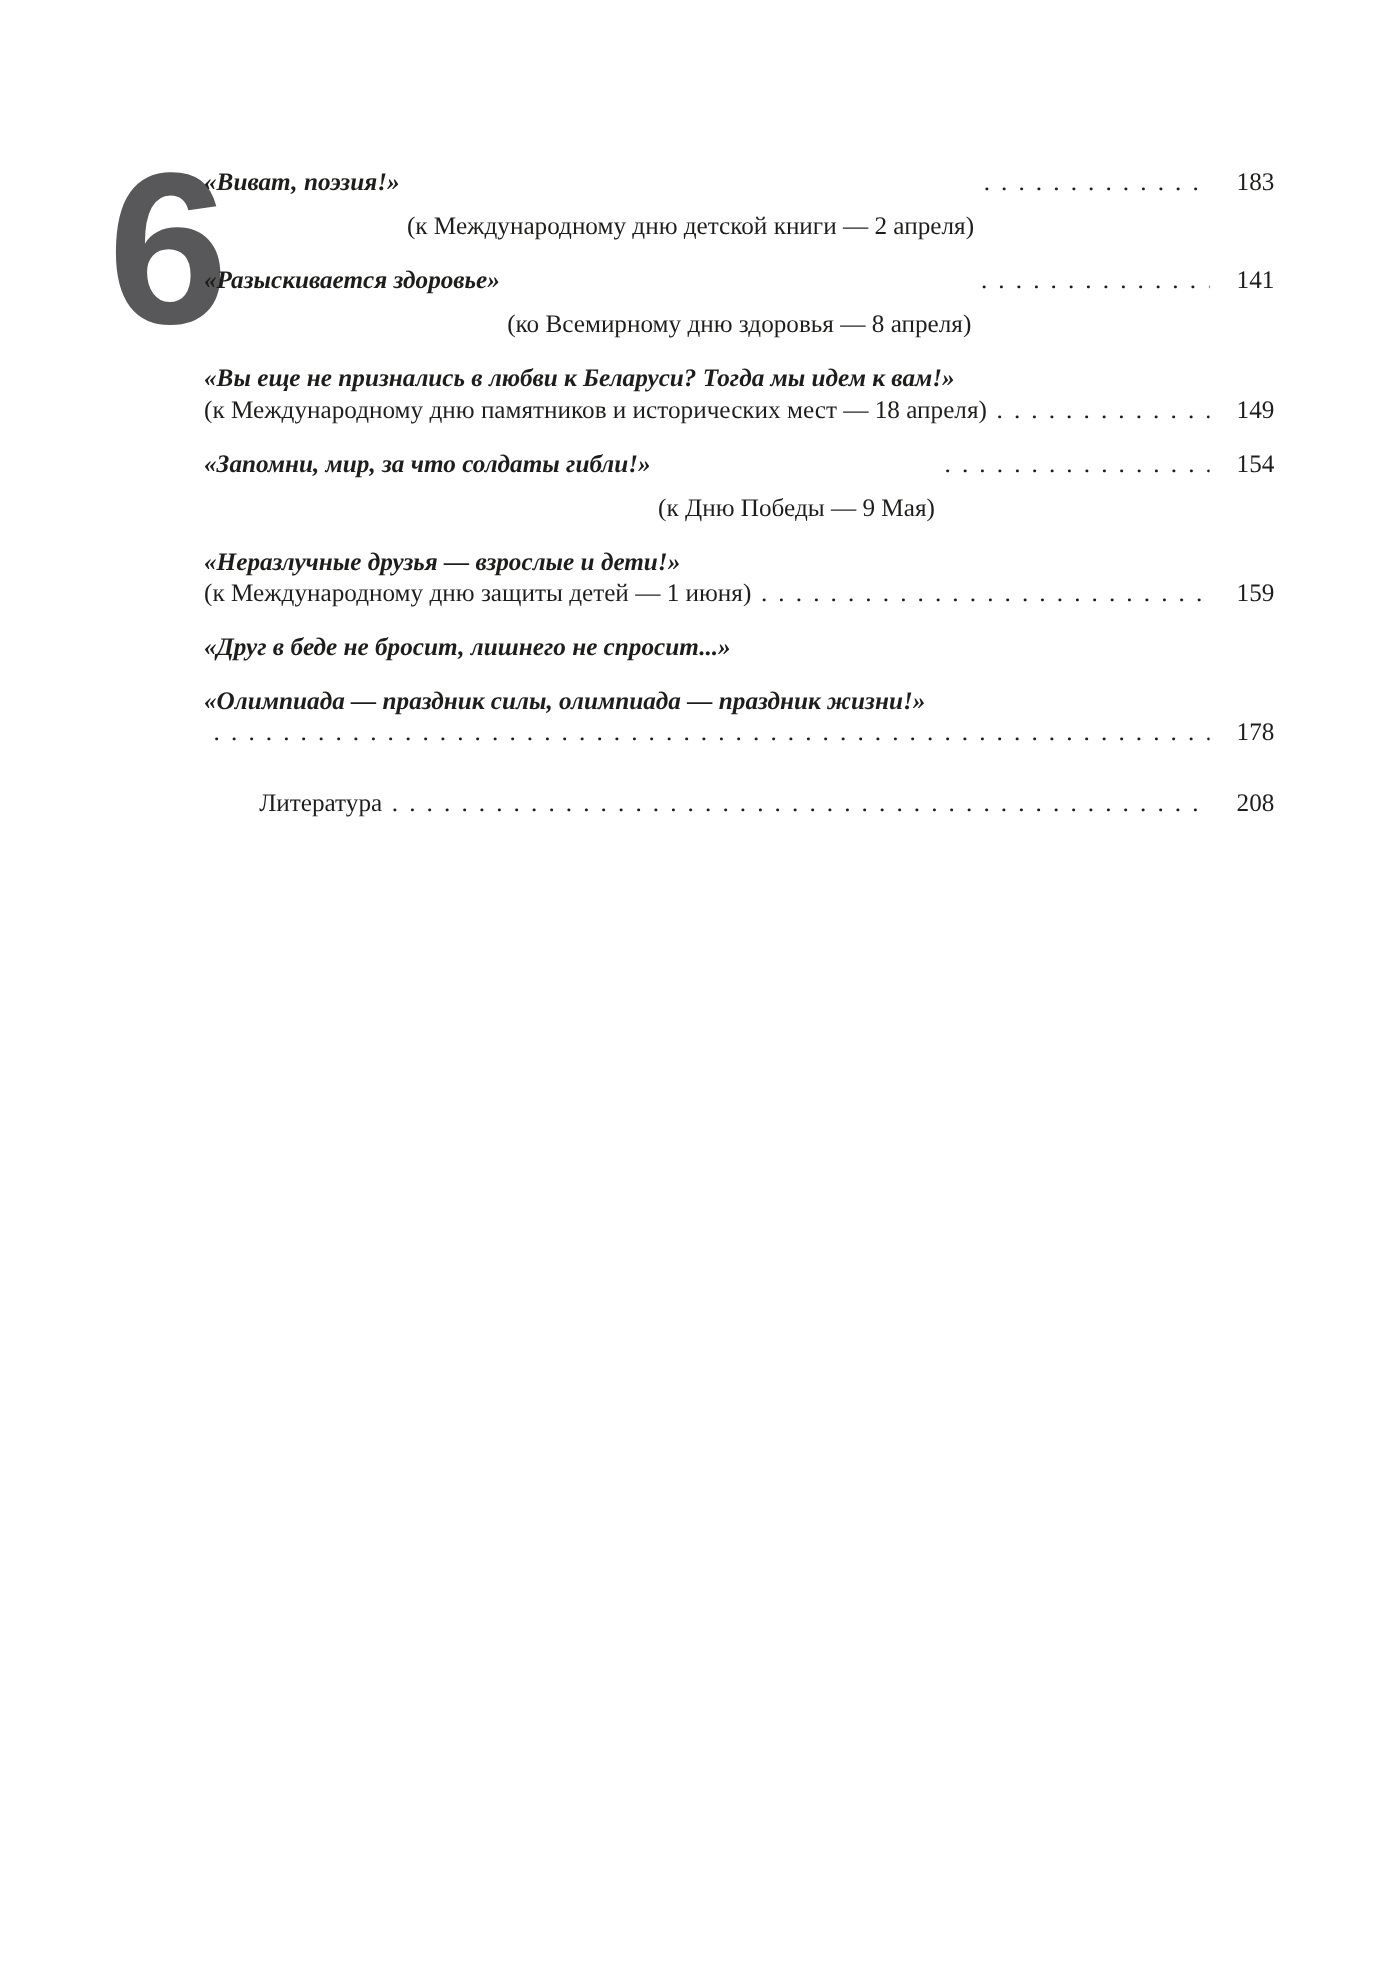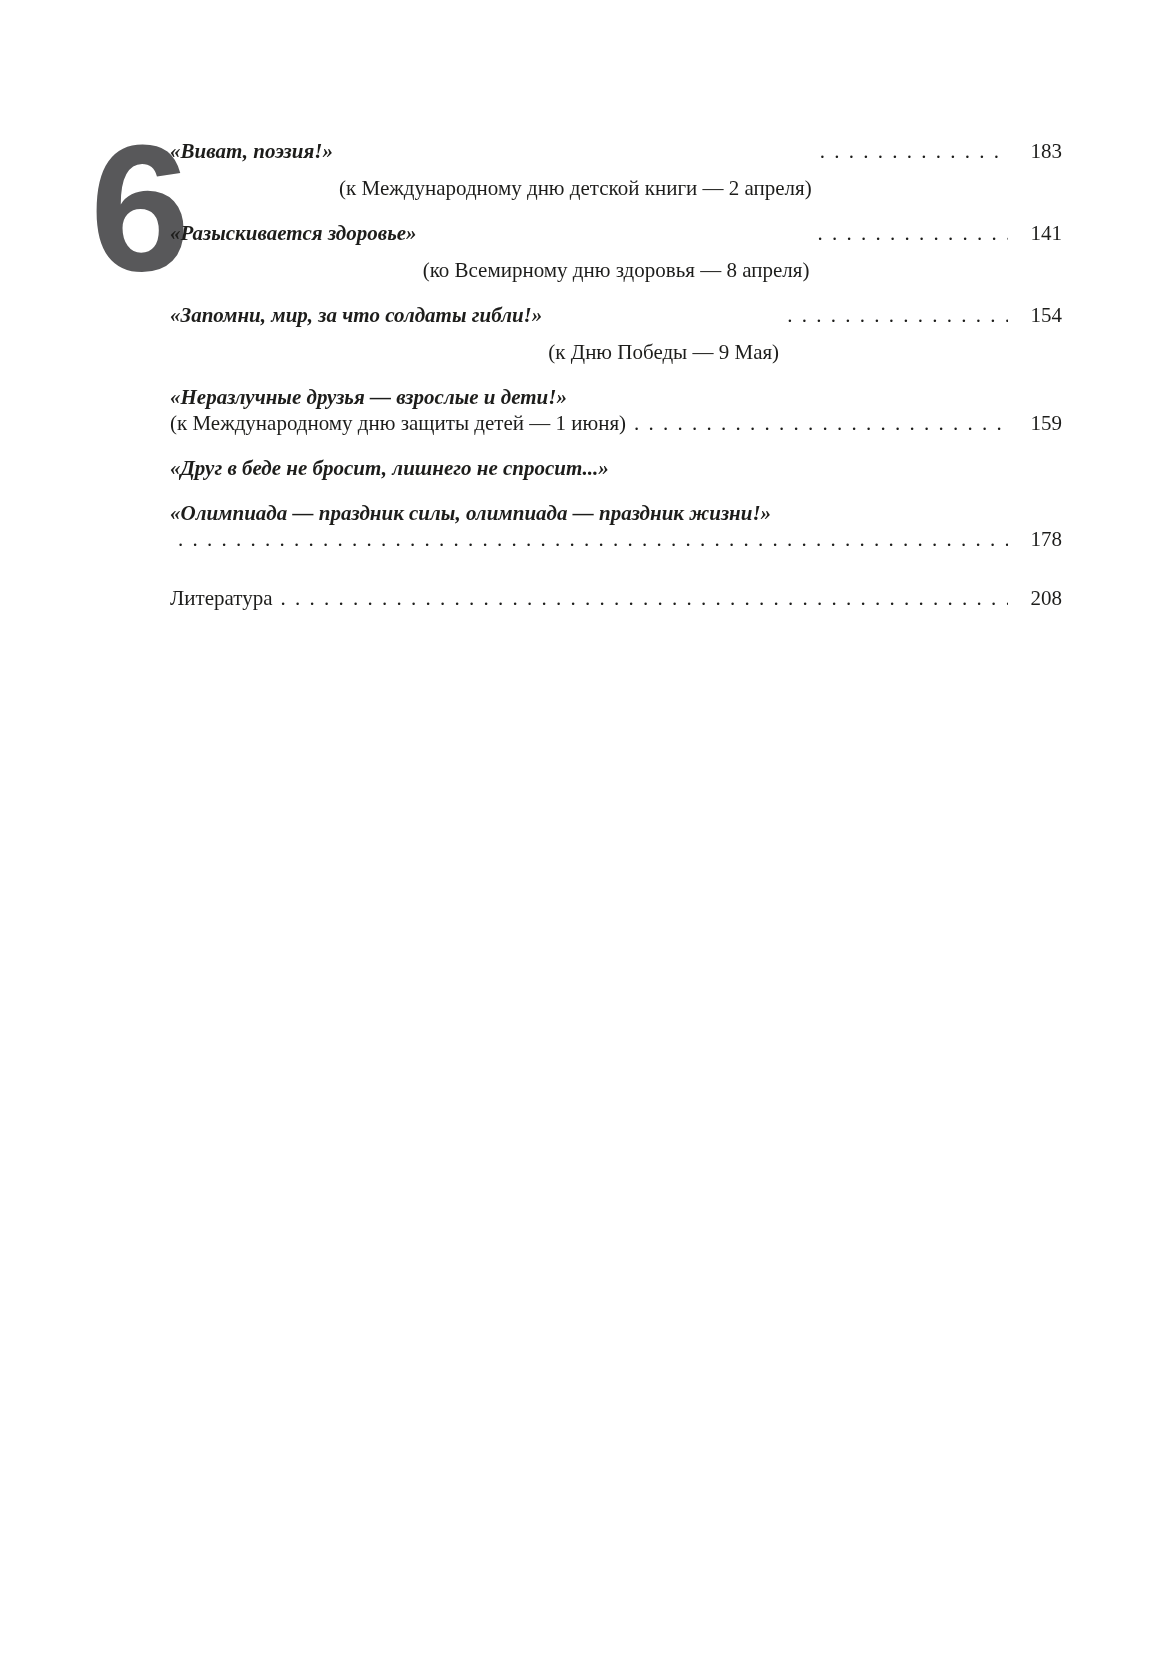--- a/index.html
+++ b/index.html
@@ -23,21 +23,21 @@
     color: #58585a;
     user-select: none;
   }
   .toc {
     position: absolute;
     left: 170px;
     top: 138px;
     width: 892px;
   }
   .entry { margin-bottom: 19px; }
-  .entry.extra-gap { margin-top: 33px; }
+  .entry.extra-gap { margin-top: 33px; margin-left: 46px; }
   .toc-line {
     display: flex;
     align-items: flex-start;
     white-space: nowrap;
     font-size: 21px;
     line-height: 26px;
   }
   .t-title { font-weight: bold; font-style: italic; flex: 0 0 auto; }
   .t-plain { font-weight: normal; font-style: normal; flex: 0 0 auto; }
   .t-sub { flex: 0 0 auto; }
@@ -78,20 +78,30 @@
 
     <div class="entry">
       <div class="toc-line">
         <span class="t-title">«Разыскивается здоровье»</span>
         <span class="t-sub">(ко Всемирному дню здоровья — 8 апреля)</span>
         <span class="leader"></span>
         <span class="pagenum">141</span>
       </div>
     </div>
 
+    <div class="entry">
+      <div class="toc-line">
+        <span class="t-title">«Вы еще не признались в любви к Беларуси? Тогда мы идем к вам!»</span>
+      </div>
+      <div class="toc-line">
+        <span class="t-sub">(к Международному дню памятников и исторических мест — 18 апреля)</span>
+        <span class="leader"></span>
+        <span class="pagenum">149</span>
+      </div>
+    </div>
 
     <div class="entry">
       <div class="toc-line">
         <span class="t-title">«Запомни, мир, за что солдаты гибли!»</span>
         <span class="t-sub">(к Дню Победы — 9 Мая)</span>
         <span class="leader"></span>
         <span class="pagenum">154</span>
       </div>
     </div>
 

